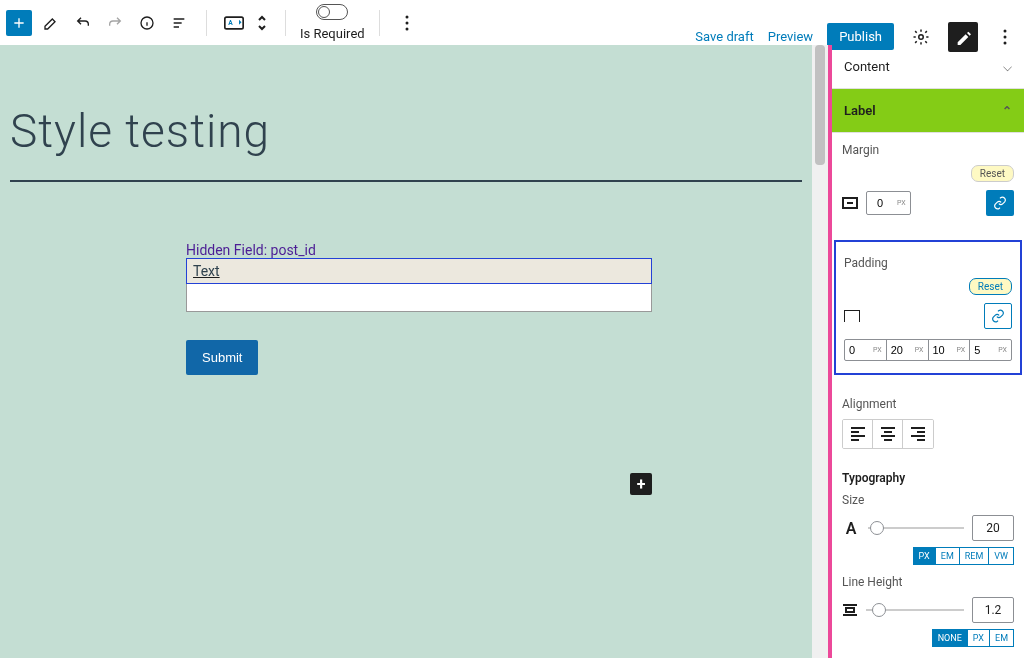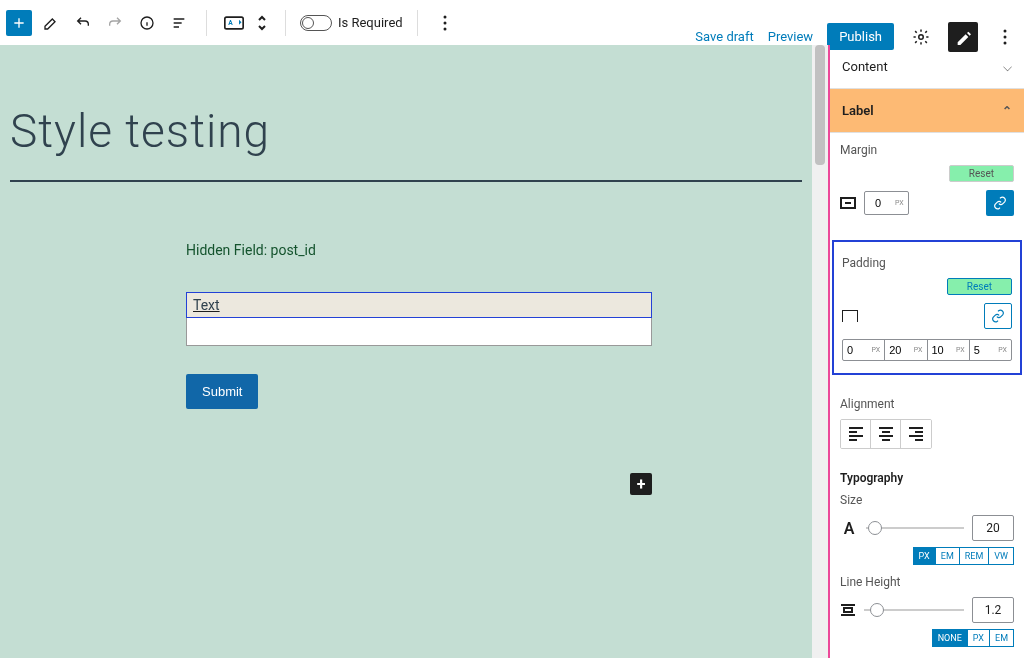--- a/index.html
+++ b/index.html
@@ -22,21 +22,21 @@
   }
   .tb-left { display: flex; align-items: center; gap: 6px; }
   .tb-btn {
     width: 26px; height: 26px;
     display: flex; align-items: center; justify-content: center;
     border-radius: 2px;
     cursor: pointer;
   }
   .tb-btn.primary { background:#007cba; color:#fff; }
   .tb-divider { width:1px; height:26px; background:#ddd; margin:0 8px; }
-  .tb-toggle-wrap { display:flex; align-items:center; gap:6px; }
+  .tb-toggle-wrap { display:flex; align-items:center; gap:6px;flex-direction:column; }
   .tb-toggle-track {
     width:32px; height:16px; border:1px solid #555; border-radius:10px;
     display:flex; align-items:center; padding:1px;
   }
   .tb-toggle-knob { width:12px; height:12px; border:1px solid #555; border-radius:50%; }
   .tb-spacer { flex:1; }
   .tb-right { display:flex; align-items:center; gap:14px;margin-top:28px; }
   .tb-link { color:#007cba; cursor:pointer; }
   .tb-publish { background:#007cba; color:#fff; padding:6px 12px; border-radius:2px; cursor:pointer; }
   .tb-iconbtn-dark { background:#1e1e1e; color:#fff; width:30px; height:30px; display:flex; align-items:center; justify-content:center; border-radius:2px; cursor:pointer; }
@@ -54,21 +54,21 @@
     background:#c1c1c1; border-radius:4px;
   }
   .page-title {
     font-size:46px; font-weight:300; color:#30424e;
     padding: 18px 0 22px 10px;
     letter-spacing: 1px;
     margin-top: 41px;
   }
   .hr { height:2px; background:#30424e; margin:0 10px; }
   .form-area { padding: 60px 0 0 186px; }
-  .hidden-field-label { font-size:14px; color:#14532d; margin-bottom:34px; }
+  .hidden-field-label { font-size:14px; color:#4c1d95; }
   .text-block {
     width:466px;
     text-decoration:underline;
   }
   .text-label-bar {
     border:1px solid #2341d6;
     background:#ece8de;
     padding:4px 6px;
     font-size:14px;
     color:#30424e;
@@ -90,41 +90,41 @@
     width:22px; height:22px;
     background:#1e1e1e; color:#fff;
     display:flex; align-items:center; justify-content:center;
     border-radius:2px; cursor:pointer;
     font-size:16px; font-weight:bold;
   }
 
   
   .sidebar {
     width:196px;
-    border-left:2px solid #ec4899;
+    border-left:4px solid #ec4899;
     overflow-y:auto;
     padding-bottom:10px;
   }
   .sb-body { padding:0 0 20px 0; }
   .sb-panel-header {
     display:flex; justify-content:space-between; align-items:center;
     padding:14px 12px;
     border-bottom:1px solid #e0e0e0;
     cursor:pointer;
     font-size:13px;
   }
-  .sb-panel-header.shaded { background:#fdba74; font-weight:600; }
+  .sb-panel-header.shaded { background:#84cc16; font-weight:600; }
   .chev { font-size:12px; color:#555; }
   .sb-section { padding:10px 10px 12px 10px; }
   .sb-label { font-size:12px; color:#555; margin-bottom:8px; }
   .sb-row-right { display:flex; justify-content:flex-end; }
   .reset-btn {
     font-size:10px; color:#555;
-    border:1px solid #ccc; border-radius:2px;
-    padding:2px 19px; background:#86efac; cursor:pointer;
+    border:1px solid #ccc; border-radius:7px;
+    padding:2px 8px; background:#fef9c3; cursor:pointer;
   }
   .reset-btn.blue { color:#007cba; border-color:#007cba; }
   .margin-row, .padding-top-row {
     display:flex; align-items:center; gap:8px; margin-top:8px;
   }
   .marg-icon { width:16px; height:12px; border:2px solid #1e1e1e; position:relative; }
   .marg-icon::after{content:'';position:absolute;inset:3px;background:#fff;border:1px solid #1e1e1e;}
   .unit-input-wrap {
     display:flex; align-items:center;
     border:1px solid #8c8f94; border-radius:2px;

